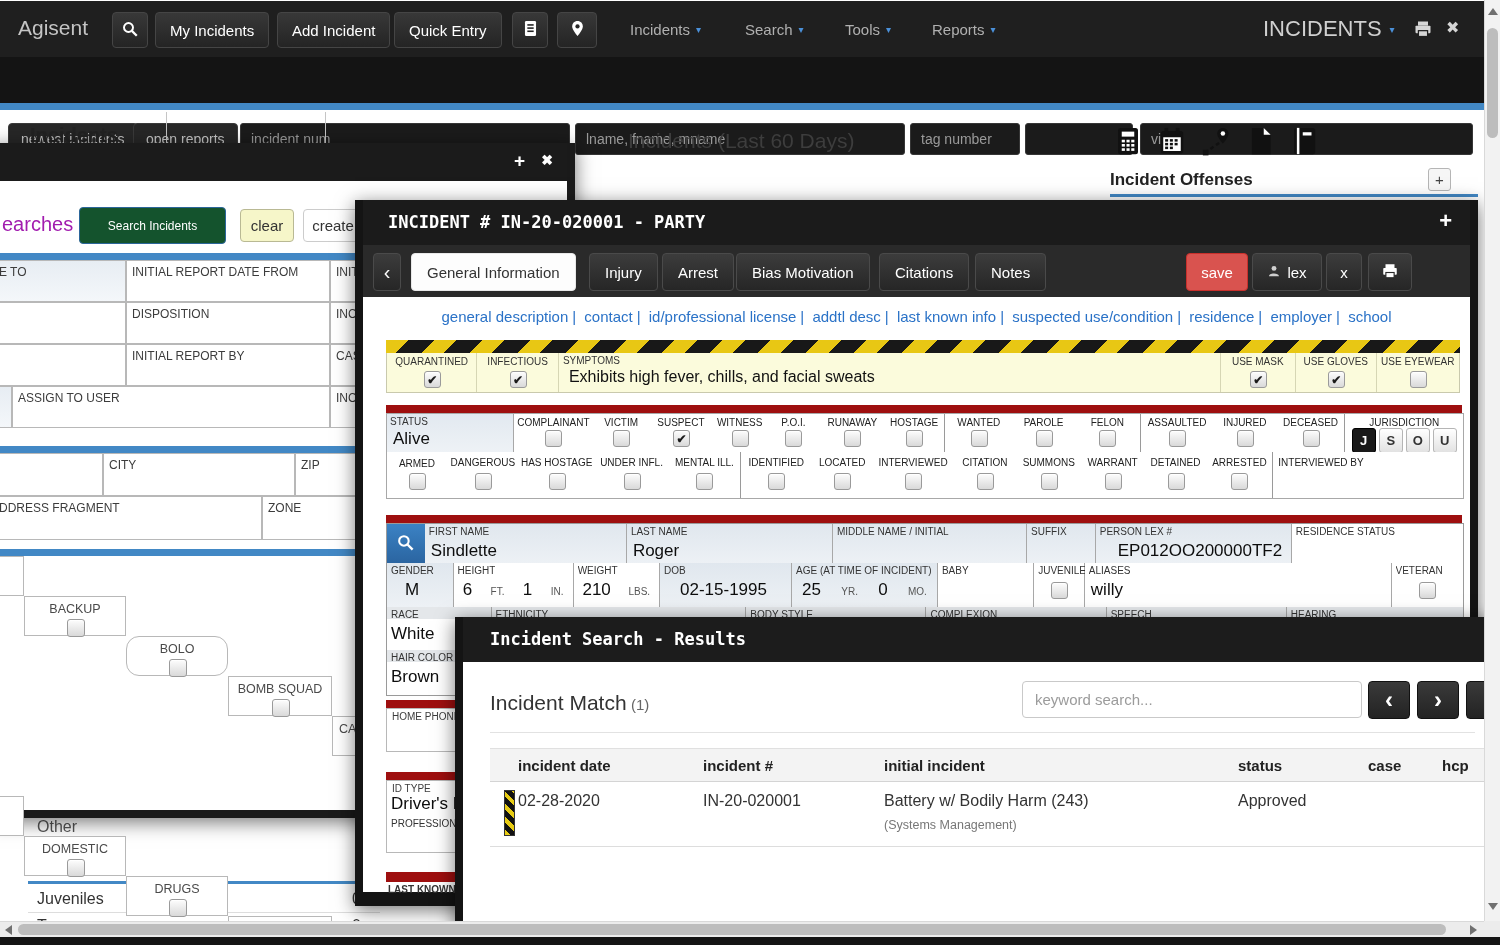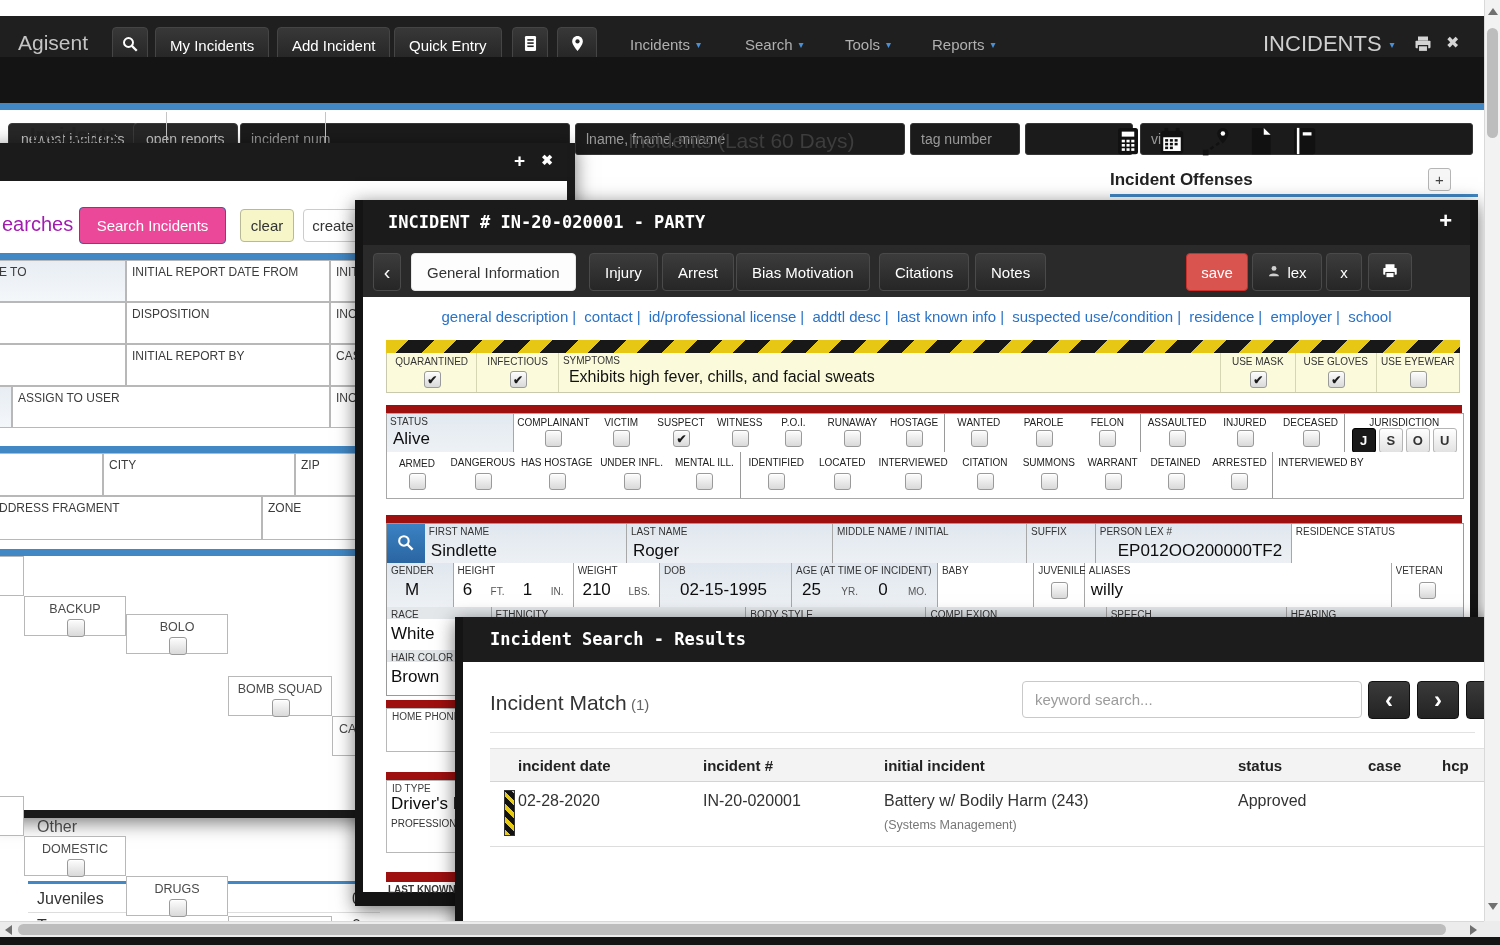--- a/index.html
+++ b/index.html
@@ -1,20 +1,20 @@
 <!DOCTYPE html>
 <html><head>
 <meta charset="utf-8">
 <style>
   html,body{margin:0;padding:0;background:#333;}
   #screen{position:relative;width:1500px;height:945px;overflow:hidden;background:#fff;
     font-family:"Liberation Sans",sans-serif;-webkit-font-smoothing:antialiased;}
   .abs{position:absolute;box-sizing:border-box;}
   
-  .navbar{left:0;top:16px;width:1500px;height:57px;background:#1f1f1f;}
+  .navbar{left:0;top:1px;width:1500px;height:57px;background:#1f1f1f;}
   .brand{left:18px;top:15px;font-size:21px;color:#c4c4c4;}
   .nbtn{display:flex;align-items:center;justify-content:center;height:36px;top:11px;padding:0 14px;
     background:linear-gradient(#383838,#242424);border:1px solid #454545;border-radius:4px;
     color:#fff;font-size:15px;cursor:pointer;}
   .icbtn{padding:0;justify-content:center;}
   .nmenu{display:flex;align-items:center;gap:6px;top:20px;color:#b0b0b0;font-size:15px;cursor:pointer;}
   .caret{color:#4a90d9;font-size:10px;}
   .module{display:flex;align-items:center;gap:8px;top:15px;color:#d0d0d0;font-size:22px;}
   .navicon{color:#d5d5d5;}
   
@@ -34,22 +34,22 @@
     color:#444;font-size:15px;display:flex;align-items:center;justify-content:center;cursor:pointer;}
   .blueline{background:#4288c5;}
   .listrow{font-size:16px;color:#333;}
   
   .win{position:absolute;background:#fff;box-shadow:0 4px 18px rgba(0,0,0,.55);box-sizing:border-box;}
   .wtitle{position:absolute;left:0;top:0;right:0;background:#1b1b1b;}
   .wtext{font-family:"DejaVu Sans Mono",monospace;font-weight:bold;color:#fff;font-size:17px;}
   .wicon{color:#fff;font-weight:bold;cursor:pointer;}
   
   .link{color:#a21caf;font-size:20px;cursor:pointer;text-decoration:none;}
-  .btn-pri{display:flex;align-items:center;justify-content:center;background:#ec4899;border:1px solid #2b669a;
-    border-radius:4px;color:#fff;font-size:15px;cursor:pointer;}
+  .btn-pri{display:flex;align-items:center;justify-content:center;background:#14532d;border:1px solid #2b669a;
+    border-radius:4px;color:#fff;font-size:12px;cursor:pointer;}
   .btn-clr{display:flex;align-items:center;justify-content:center;background:#f6f6c9;border:1px solid #b9b994;
     border-radius:4px;color:#333;font-size:15px;cursor:pointer;}
   .btn-wht{display:flex;align-items:center;justify-content:center;background:#fff;border:1px solid #ccc;
     border-radius:4px;color:#333;font-size:15px;cursor:pointer;}
   .fcell{border:1px solid #b8b8b8;background:#fff;}
   .fcell.shade{background:linear-gradient(#e7edf3,#f4f7fa);}
   .flab{position:absolute;left:5px;top:4px;font-size:12px;color:#3c3c3c;}
   .ckc{border:1px solid #b8b8b8;position:relative;background:#fff;}
   .ckl{position:absolute;left:0;right:0;top:5px;text-align:center;font-size:12.5px;color:#4a4a4a;}
   .chk{width:16px;height:16px;border:1px solid #9a9a9a;border-radius:3px;
@@ -311,21 +311,21 @@
     <div class="abs fcell" style="left:266px;top:353px;width:305px;height:44px;">
         <span class="flab">ZONE</span>
       </div>
     <div class="abs bluestrip" style="left:0;top:406px;width:571px;height:7px;"></div>
 
     <div class="abs ckc" style="left:0;top:413px;width:28px;height:40px;"></div>
     <div class="abs ckc" style="left:28px;top:413px;width:102px;height:40px;">
         <div class="ck l ckl">BACKUP</div>
         <div class="chk ctr"></div>
       </div>
-    <div class="abs ckc" style="left:130px;top:391px;width:102px;height:40px;">
+    <div class="abs ckc" style="left:130px;top:413px;width:102px;height:40px;border-radius:13px;">
         <div class="ckl">BOLO</div>
         <div class="chk ctr"></div>
       </div>
     <div class="abs ckc" style="left:232px;top:413px;width:104px;height:40px;">
         <div class="ckl">BOMB SQUAD</div>
         <div class="chk ctr"></div>
       </div>
     <div class="abs ckc" style="left:336px;top:413px;width:235px;height:40px;">
         <div class="ckl" style="text-align:left;padding-left:6px;">CA</div>
       </div>

